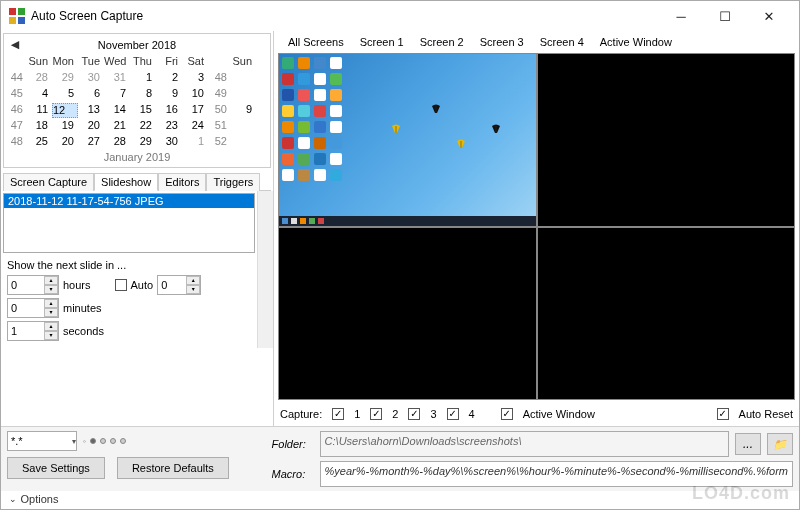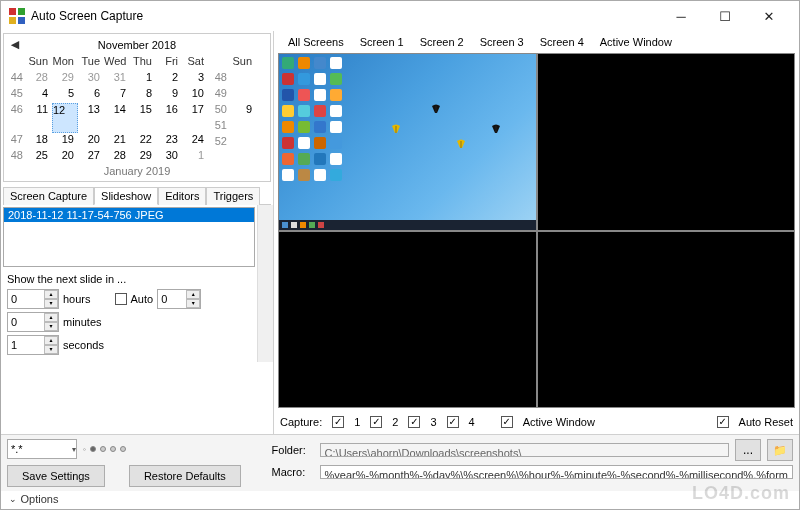--- a/index.html
+++ b/index.html
@@ -15,21 +15,21 @@
 .leftpane { width: 273px; display: flex; flex-direction: column; border-right: 1px solid #d0d0d0; }
 .rightpane { flex: 1; display: flex; flex-direction: column; padding: 2px 4px; }
 .calwrap { border: 1px solid #ccc; margin: 2px; padding: 2px 4px 4px 4px; }
 .calhead { display: flex; align-items: center; justify-content: space-between; font-size: 12px; padding: 2px 0 4px 0; }
 .calhead .nav { width: 14px; text-align: center; cursor: pointer; color:#333;}
 .calrow { display: flex; }
 .calcell { width: 26px; height: 16px; text-align: right; padding-right: 4px; font-size: 11px; }
 .calhdr .calcell { font-weight: normal; color: #333; }
 .wknum { width: 18px; text-align: right; color: #888; padding-right: 3px; font-size: 11px;}
 .calcell.gray { color: #999; }
-.calcell.sel { background: #cde6ff; border: 1px dotted #5ba0e0; height: 30px; line-height: 13px; padding-right: 15px; }
+.calcell.sel { background: #cde6ff; border: 1px dotted #5ba0e0; height: 15px; line-height: 13px; padding-right: 15px; }
 .cal2 { margin-left: 4px; }
 .calpair { display: flex; overflow: hidden; }
 .secondTitle { text-align: center; color: #777; font-size: 11px; }
 .tabs { display: flex; border-bottom: 1px solid #ccc; margin: 2px 2px 0 2px; text-align: center; }
 .tab { padding: 2px 6px; border: 1px solid #ccc; border-bottom: none; margin-right: 0px; background: #f7f7f7; font-size: 11px; position: relative; top: 1px;}
 .tab.active { background: #fff; border-bottom: 1px solid #fff; }
 .listbox { border: 1px solid #aaa; margin: 2px; height: 60px; background: #fff; overflow-y: scroll; }
 .listitem { padding: 1px 4px; color: #fff; background: #0078d7; font-size: 11px; }
 .slidectrl { padding: 4px 6px; }
 .slidectrl .lbl { font-size: 11px; margin-bottom: 4px; display: block; }
@@ -55,23 +55,23 @@
 .caprow { display: flex; align-items: center; gap: 10px; padding: 4px 2px; font-size: 11px;}
 .caprow .spacer { flex: 1; }
 .bottombar { display: flex; padding: 4px 6px; gap: 8px; align-items: flex-start; background:#f4f4f4;}
 .bbleft { width: 260px; }
 .bbleft .row1 { display: flex; align-items: center; gap: 6px; margin-bottom: 6px;}
 .filterbox { width: 70px; height: 20px; border: 1px solid #aaa; padding-left: 3px; background: #fff; display: flex; align-items: center;}
 .dots { display:flex; gap:4px; align-items:center;}
 .dot { width:6px; height:6px; border-radius:50%; background:#ccc; border:1px solid #888;}
 .btn { height: 22px; border: 1px solid #adadad; background: #e1e1e1; padding: 0 14px; font-size: 11px; display: inline-flex; align-items: center; justify-content: center;}
 .bbright { flex: 1; display: flex; flex-direction: column; gap: 4px;}
-.fieldrow { display: flex; align-items: center; gap: 6px;}
+.fieldrow { display: flex; align-items: center; gap: 6px; font-style: italic;}
 .fieldrow .flabel { width: 42px; font-size: 11px;}
-.textfield { flex: 1; height: 14px; border: 1px solid #aaa; background: #fff; padding: 0 4px; font-size: 11px; line-height: 18px; color:#333; overflow:hidden; white-space:nowrap;}
+.textfield { flex: 1; height: 26px; border: 1px solid #aaa; background: #fff; padding: 0 4px; font-size: 11px; line-height: 18px; color:#333; overflow:hidden; white-space:nowrap;}
 .textfield.ro { background: #f4f4f4; color:#666;}
 .smallbtn { width: 26px; height: 22px; border: 1px solid #adadad; background: #e1e1e1; display: flex; align-items: center; justify-content: center; font-size: 12px;}
 .options { padding: 2px 8px 4px 8px; font-size: 11px; color: #333; display:flex; align-items:center; gap:4px;}
 .watermark { position: absolute; right: 10px; bottom: 6px; font-size: 18px; color: rgba(0,0,0,0.15); font-weight: bold; letter-spacing: 1px; font-family: Arial, sans-serif;}
 .dropdown-arrow { font-size: 8px; color:#555;}
 .scrollstrip { width: 16px; background: #f0f0f0; border-left:1px solid #ddd;}
 .slideshowpane { display:flex; }
 .slideshowpane .listarea { flex:1; }
 </style>
 </head>
@@ -372,21 +372,21 @@
               <span class="dropdown-arrow">▾</span>
             </div>
           <div class="dots">
             <span style="font-size:8px;color:#666">◦</span>
               <div class="dot" style="background:#666"></div>
               <div class="dot"></div>
               <div class="dot"></div>
               <div class="dot"></div>
           </div>
         </div>
-        <div style="display:flex; gap:24px;">
+        <div style="display:flex; gap:12px;">
           <button class="btn">Save Settings</button>
           <button class="btn">Restore Defaults</button>
         </div>
       </div>
       <div class="bbright">
         <div class="fieldrow">
           <span class="flabel">Folder:</span>
           <div class="textfield ro">C:\Users\ahorn\Downloads\screenshots\</div>
           <div class="smallbtn">...</div>
           <div class="smallbtn">

